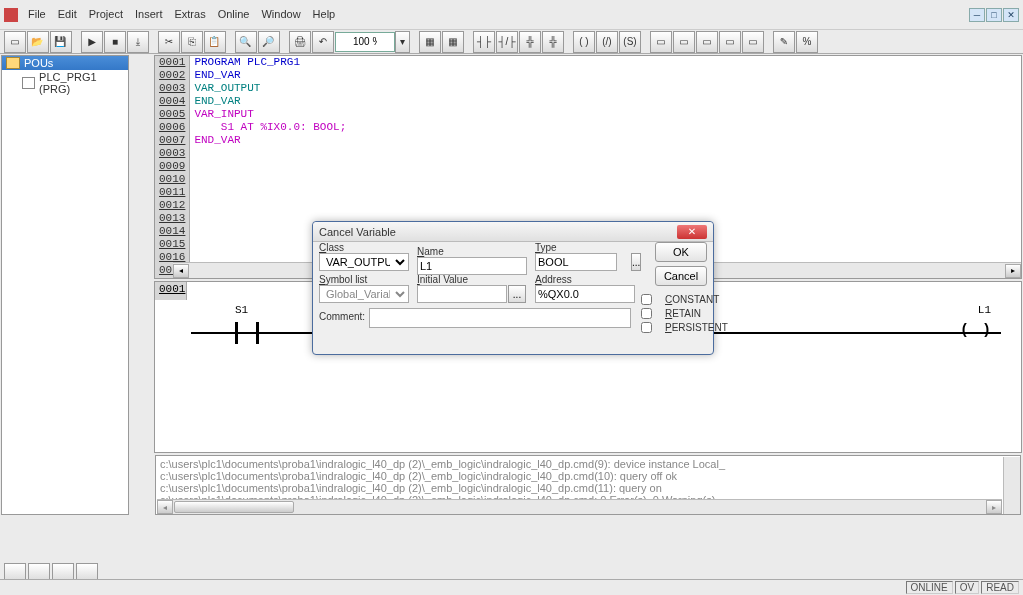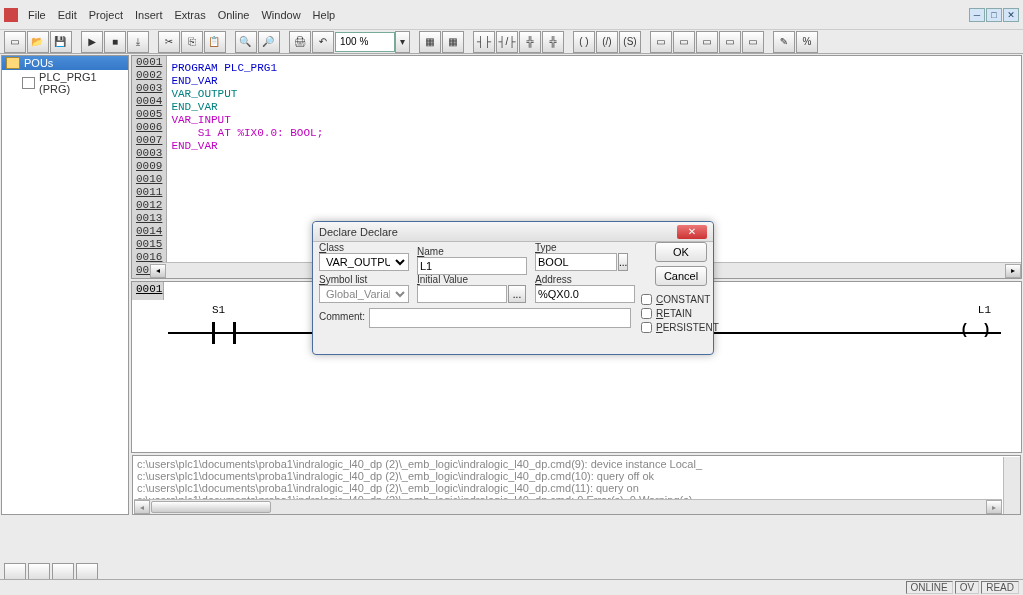--- a/index.html
+++ b/index.html
@@ -1,46 +1,46 @@
 <!DOCTYPE html>
 <html><head>
   <meta charset="utf-8">
   <style>
     * { box-sizing: border-box; margin: 0; padding: 0; font-family: "Segoe UI", Tahoma, Arial, sans-serif; }
     body { background: #ebebeb; width: 1023px; height: 595px; overflow: hidden; position: relative; font-size: 11px; }
     
-    .menubar { background: #ebebeb; height: 30px; display: flex; align-items: center; padding: 8px 4px; border-bottom: 1px solid #ccc; }
+    .menubar { background: #ebebeb; height: 30px; display: flex; align-items: flex-start; padding: 8px 4px; border-bottom: 1px solid #ccc; }
     .app-icon { width: 14px; height: 14px; background: #c44; margin-right: 4px; display: inline-block; }
     .menubar-item { padding: 0 6px; color: #333; cursor: default; }
     .window-controls { margin-left: auto; display: flex; gap: 1px; }
     .win-ctrl { width: 16px; height: 14px; background: #d4e5f7; border: 1px solid #8aa; color: #246; display: flex; align-items: center; justify-content: center; font-size: 9px; }
     
     .toolbar { background: #ebebeb; height: 24px; display: flex; align-items: center; padding: 1px 4px; border-bottom: 1px solid #aaa; }
     .tb-btn { width: 22px; height: 22px; border: 1px solid #999; background: linear-gradient(#fff,#ddd); margin-right: 1px; display: flex; align-items: center; justify-content: center; font-size: 10px; color: #333; }
     .tb-sep { width: 8px; }
-    .tb-combo { width: 60px; height: 20px; border: 1px solid #7a9; background: #fff; font-size: 10px; padding: 0 4px; }
-    
-    .main-area { display: flex; height: 462px; }
+    .tb-combo { width: 60px; height: 20px; border: 1px solid #7a9; background: #fff; font-size: 10px; padding: 0 17px; }
+    
+    .main-area { display: flex; height: 462px; gap: 23px; }
     
     .tree-panel { width: 128px; background: #fff; border: 1px solid #999; margin: 1px; overflow: hidden; }
     .tree-root { background: linear-gradient(#4a8dd8,#3478c8); color: #fff; padding: 1px 4px; display: flex; align-items: center; font-size: 11px; }
     .tree-icon { width: 14px; height: 12px; background: #ffd87a; border: 1px solid #aa8833; margin-right: 4px; display: inline-block; }
     .tree-item { padding: 1px 4px 1px 20px; display: flex; align-items: center; color: #333; }
     .tree-item .leaf-icon { width: 14px; height: 12px; background: #fff; border: 1px solid #888; margin-right: 4px; display: inline-block; }
     
     .bottom-tabs { position: absolute; left: 4px; bottom: 14px; display: flex; gap: 2px; }
     .bottom-tab { width: 22px; height: 18px; background: linear-gradient(#fff,#ddd); border: 1px solid #999; }
     
     .code-area { flex: 1; display: flex; flex-direction: column; margin: 1px; }
     
     .code-editor { height: 224px; background: #fff; border: 1px solid #999; display: flex; overflow: hidden; position: relative; }
     .gutter-col { background: #d6d6d6; border-right: 1px solid #aaa; }
     .gutter-line { font-family: "Courier New", monospace; font-size: 11px; padding: 0 4px; color: #333; text-decoration: underline; height: 13px; line-height: 13px; }
     .code-col { flex: 1; }
-    .code-line { font-family: "Courier New", monospace; font-size: 11px; padding: 6px 4px; height: 13px; line-height: 13px; white-space: pre; }
+    .code-line { font-family: "Courier New", monospace; font-size: 11px; padding: 0 4px; height: 13px; line-height: 13px; white-space: pre; }
     .kw-blue { color: #0000cc; }
     .kw-teal { color: #008080; }
     .kw-pink { color: #c000c0; }
     .kw-plain { color: #333; }
     .hscroll-track { position: absolute; bottom: 0; left: 18px; right: 0; height: 16px; background: #e8e8e8; border-top: 1px solid #bbb; display: flex; align-items: center; }
     .hscroll-arrow { width: 16px; height: 14px; background: linear-gradient(#fff,#ccc); border: 1px solid #aaa; font-size: 8px; display:flex; align-items:center; justify-content:center; }
     
     .ladder-area { flex: 1; background: #fff; border: 1px solid #999; margin-top: 2px; position: relative; overflow: hidden; }
     .ladder-gutter { position: absolute; left: 0; top: 0; width: 32px; background: #d6d6d6; border-right: 1px solid #aaa; height: 18px; font-family: "Courier New", monospace; font-size:11px; padding:1px 4px; text-decoration: underline; }
     .ladder-rung { position: absolute; left: 36px; right: 20px; top: 36px; height: 30px; }
@@ -64,21 +64,21 @@
     .modal { position: absolute; left: 312px; top: 221px; width: 402px; height: 134px; background: #efefef; border: 1px solid #4b6c9e; box-shadow: 0 0 8px rgba(0,0,0,0.3); border-radius: 4px; }
     .modal-title { height: 20px; background: linear-gradient(#f7f7f7,#e0e0e0); border-bottom: 1px solid #bbb; display: flex; align-items: center; padding: 0 6px; font-size: 11px; color: #333; border-radius: 4px 4px 0 0; }
     .modal-close { margin-left: auto; width: 30px; height: 14px; background: linear-gradient(#e77,#c33); color: #fff; display: flex; align-items: center; justify-content: center; border-radius: 2px; font-size: 10px; }
     .modal-body { padding: 6px 8px; position: relative; height: 112px; }
     .fld-group { position: absolute; }
     .fld-label { font-size: 10px; color: #333; }
     .fld-label u { text-decoration: underline; }
     .fld-input { border: 1px solid #aaa; background: #fff; height: 18px; width: 90px; font-size: 11px; padding: 0 2px; }
     .fld-combo { border: 1px solid #aaa; background: #fff; height: 18px; font-size: 11px; padding: 0 2px; }
     .fld-btn { width: 52px; height: 20px; border: 1px solid #999; background: linear-gradient(#fff,#e4e4e4); font-size: 11px; border-radius: 3px; }
-    .chk-row { display: flex; align-items: center; gap: 4px; font-size: 10px; color: #333; height: 14px; }
+    .chk-row { display: flex; align-items: center; gap: 13px; font-size: 10px; color: #333; height: 14px; }
     .chk-row input { width:11px; height:11px; }
     .ellipsis-btn { width: 18px; height: 18px; border: 1px solid #999; background: linear-gradient(#fff,#ddd); font-size:10px; padding:0; }
     .comment-area { border: 1px solid #aaa; background: #fff; height: 20px; width: 262px; resize:none; font-size:11px; }
   </style>
 </head>
 <body>
 
 <div class="menubar">
   <span class="app-icon"></span>
   <span class="menubar-item">File</span>
@@ -238,38 +238,38 @@
 </div>
 
 <div class="statusbar">
   <span class="status-seg">ONLINE</span>
   <span class="status-seg">OV</span>
   <span class="status-seg">READ</span>
 </div>
 
 <div class="modal">
   <div class="modal-title">
-    <span>Declare Declare</span>
+    <span>Cancel Variable</span>
     <div class="modal-close">✕</div>
   </div>
   <div class="modal-body">
 
     <div class="fld-group" style="left:6px; top:0; width:92px">
       <div class="fld-label"><u>C</u>lass</div>
       <select class="fld-combo" style="width:90px">
         <option>VAR_OUTPUT</option>
       </select>
     </div>
     <div class="fld-group" style="left:104px; top:4px; width:112px">
       <div class="fld-label"><u>N</u>ame</div>
       <input class="fld-input" style="width: 110px;" value="L1">
     </div>
     <div class="fld-group" style="left:222px; top:0; width:92px">
       <div class="fld-label"><u>T</u>ype</div>
-      <div style="display:flex;gap:1px">
+      <div style="display:flex;gap:14px">
         <input class="fld-input" style="width: 82px;" value="BOOL">
         <button class="ellipsis-btn">...</button>
       </div>
     </div>
 
     <div class="fld-group" style="left:6px; top:32px; width:92px">
       <div class="fld-label"><u>S</u>ymbol list</div>
       <select class="fld-combo" style="width:90px;color:#888">
         <option>Global_Variables</option>
       </select>

